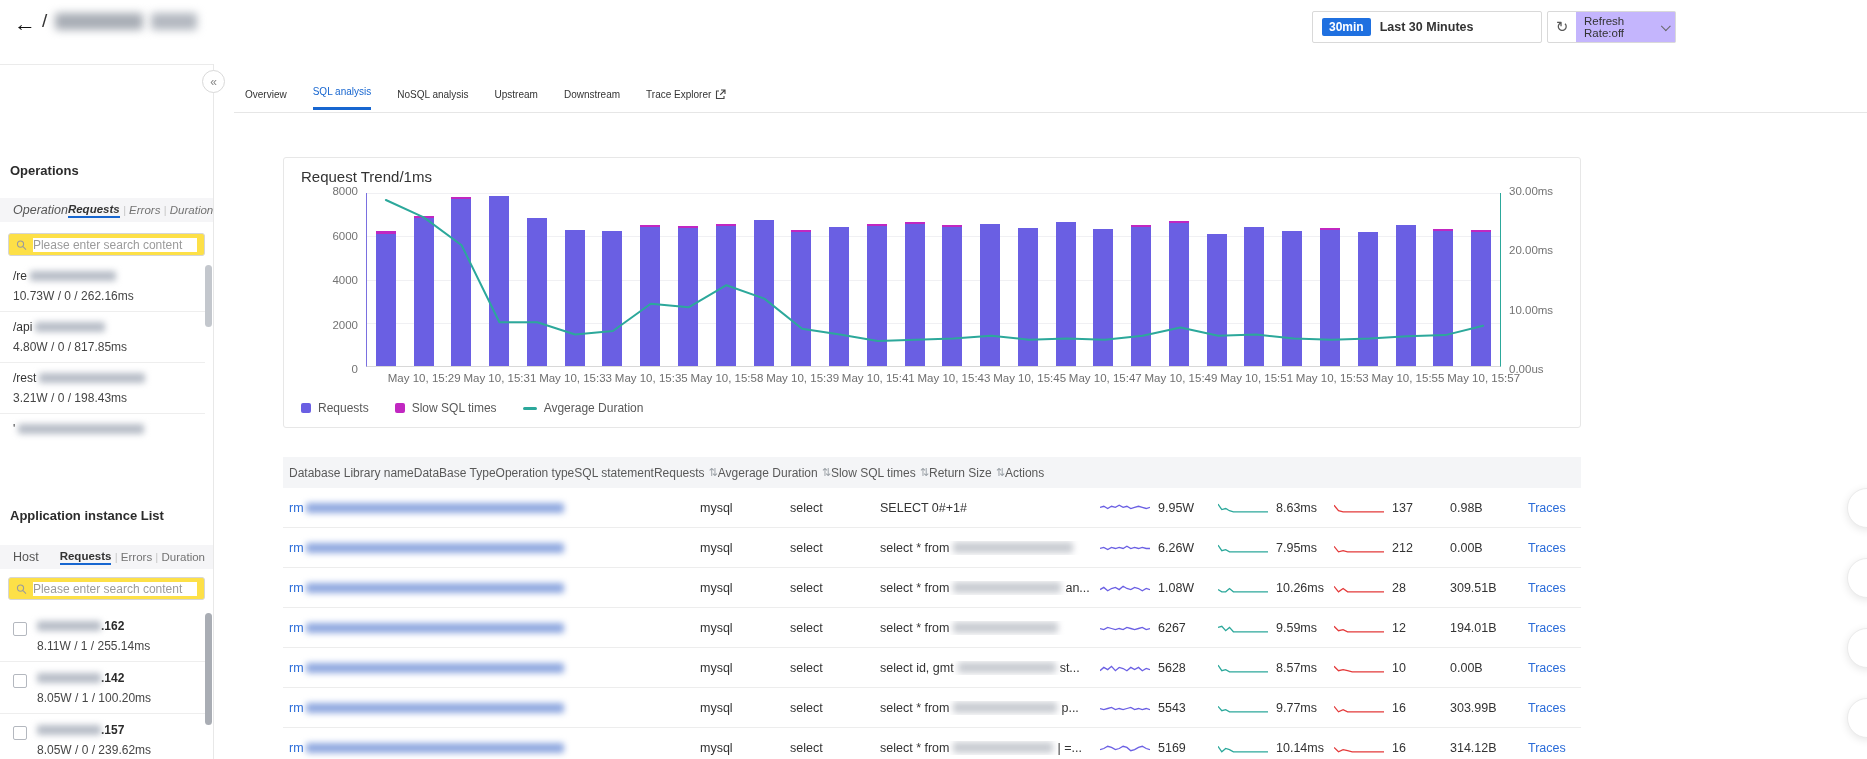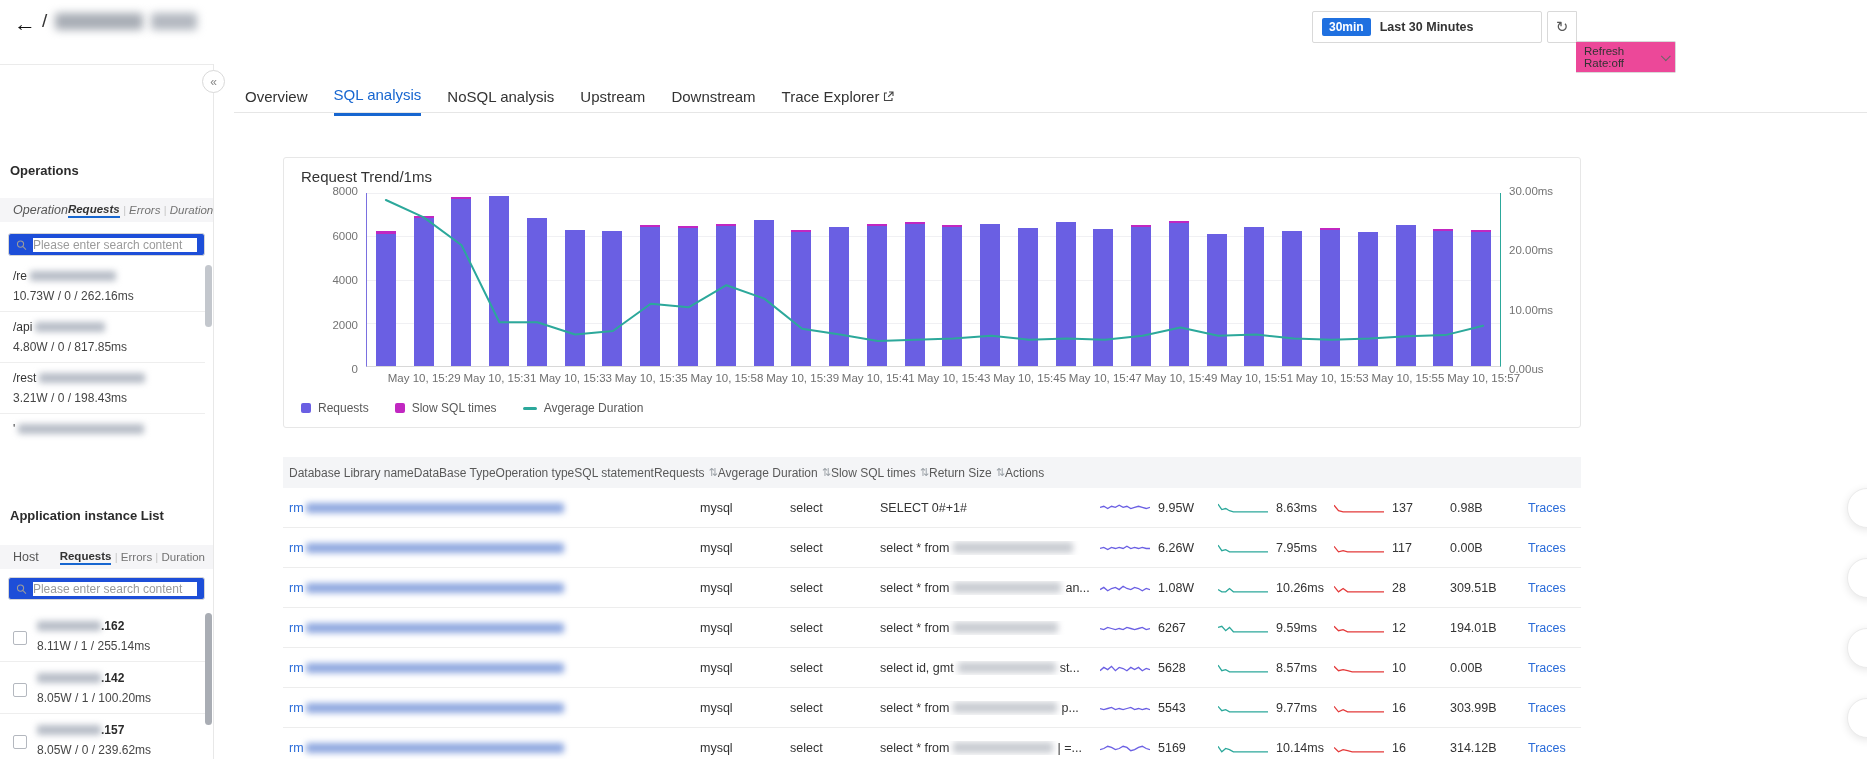--- a/index.html
+++ b/index.html
@@ -15,67 +15,67 @@
   .blurblock { display:inline-block; border-radius:3px; filter:blur(4px); }
   .title-b1 { width:88px; height:17px; background:#a8adb5; }
   .title-b2 { width:46px; height:17px; background:#b3b8c0; }
   .time-box { position:absolute; left:1312px; top:11px; width:230px; height:32px; border:1px solid #d9d9d9; border-radius:2px;
     display:flex; align-items:center; padding:0 9px; gap:9px; background:#fff; cursor:pointer; }
   .time-badge { color:#fff; font-size:12px; font-weight:700; padding:2px 7px; border-radius:2px; }
   .time-label { font-size:12.5px; font-weight:700; color:#333; }
   .refresh-btn { position:absolute; left:1547px; top:11px; width:30px; height:32px; border:1px solid #d9d9d9; border-radius:2px 0 0 2px;
     display:flex; align-items:center; justify-content:center; color:#595959; font-size:15px; background:#fff; cursor:pointer; }
   .rate-box { position:absolute; left:1576px; top:11px; width:100px; height:32px; border:1px solid #d9d9d9; border-left:none; border-radius:0 2px 2px 0;
-    display:flex; align-items:center; justify-content:space-between; padding:0 8px; background:#ec4899; cursor:pointer;margin-top:30px; }
+    display:flex; align-items:center; justify-content:space-between; padding:0 8px; background:#c4b5fd; cursor:pointer; }
   .rate-label { font-size:11.5px; color:#333; }
   .chev { width:7px; height:7px; border-right:1.5px solid #666; border-bottom:1.5px solid #666; transform:rotate(45deg) translateY(-2px); }
 
   
   .sidebar { position:absolute; left:0; top:64px; width:213px; height:695px; border-top:1px solid #ebebeb; }
   .v-divider { position:absolute; left:213px; top:64px; bottom:0; width:1px; background:#e8e8e8; }
   .collapse-btn { position:absolute; left:202px; top:70px; width:23px; height:23px; border-radius:50%; border:1px solid #d9d9d9;
     background:#fff; z-index:5; display:flex; align-items:center; justify-content:center; color:#888; font-size:12px; cursor:pointer; }
   .sec-title { position:absolute; left:10px; font-size:13px; font-weight:700; color:#2b2b2b; }
   .ops-title { top:98px; } .inst-title { top:443px; }
   .tabrow { position:absolute; left:0; width:213px; height:24px; background:#f5f5f7; display:flex; align-items:center;
     justify-content:space-between; padding:0 8px 0 13px; }
   .ops-tabrow { top:133px;font-style:italic; } .inst-tabrow { top:480px; }
   .metric-tab { color:#555; font-size:12.5px; cursor:pointer; }
   .sort-tabs { display:flex; align-items:center; font-size:11.5px; color:#737373; }
   .sort-tab { cursor:pointer; white-space:pre; }
   .sort-tab + .sort-tab::before { content:" | "; color:#c9c9c9; font-weight:400; }
   .sort-tab.active { color:#333; font-weight:700; border-bottom:2px solid #1766d0; padding-bottom:1px; }
-  .searchbox { position:absolute; left:8px; width:197px; height:23px; border:1px solid #d6d6d6; border-radius:3px; background:#1d4ed8;
+  .searchbox { position:absolute; left:8px; width:197px; height:23px; border:1px solid #d6d6d6; border-radius:3px; background:#fde047;
     display:flex; align-items:center; padding:0 7px; gap:6px; }
   .ops-search { top:168px; } .inst-search { top:512px; }
   .searchbox input { border:none; outline:none; width:100%; font-size:12px; color:#333; font-family:inherit; }
   .searchbox input::placeholder { color:#9b9b9b; }
   .op-list { position:absolute; left:0; top:196px; width:205px; }
   .op-item { padding:8px 8px 8px 13px; border-bottom:1px solid #eeeeee; cursor:pointer; }
   .op-item.selected { background:#eef0f3; }
   .op-item.partial { height:30px; overflow:hidden; border-bottom:none; }
   .op-name { display:flex; align-items:center; gap:3px; height:14px; }
   .op-prefix { font-size:12px; color:#333; }
   .nblur { height:10px; background:#b7bdc7; border-radius:2px; filter:blur(3px); display:inline-block; }
   .nblur.blue { background:#89a5e3; }
   .op-stats { font-size:12px; color:#454545; margin-top:6px; }
   .host-list { position:absolute; left:0; top:545px; width:205px; }
-  .host-item { display:flex; align-items:center; gap:10px; padding:8px 8px 8px 13px; border-bottom:1px solid #eeeeee; cursor:pointer; }
+  .host-item { display:flex; align-items:flex-start; gap:10px; padding:8px 8px 8px 13px; border-bottom:1px solid #eeeeee; cursor:pointer; }
   .checkbox { width:14px; height:14px; border:1px solid #b4b8bf; border-radius:2px; background:#fff; margin-top:4px; flex:none; cursor:pointer; }
   .host-name { display:flex; align-items:center; height:15px; }
   .host-suffix { font-size:12px; font-weight:700; color:#2b2b2b; }
   .host-stats { font-size:12px; color:#454545; margin-top:6px; }
   .scrollbar { position:absolute; width:7px; border-radius:4px; background:#c3c7cd; right:1px; }
   .ops-scroll { top:200px; height:62px; }
   .inst-scroll { top:548px; height:112px; background:#a9adb4; }
 
   
   .tabs-line { position:absolute; left:234px; right:0; top:112px; height:1px; background:#e6e6e6; }
   .tabs { position:absolute; left:245px; top:86px; display:flex; gap:26px; }
-  .tab { font-size:15px; color:#333; padding-bottom:10px; cursor:pointer; display:flex; align-items:center; gap:4px; }
+  .tab { font-size:10px; color:#333; padding-bottom:10px; cursor:pointer; display:flex; align-items:flex-end; gap:4px; }
   .tab.active { color:#1766d0; border-bottom:3px solid #1766d0; }
   .ext-icon { margin-top:1px; }
 
   
   .chart-card { position:absolute; left:283px; top:157px; width:1298px; height:271px; border:1px solid #e7e7e7; border-radius:3px; background:#fff; }
   .chart-title { position:absolute; left:17px; top:10px; font-size:15px; color:#333; }
   .plot { position:absolute; left:82px; top:35px; width:1135px; height:174px;
     border-left:1px solid #7a70e0; border-right:1px solid #2ca89b; border-bottom:1px solid #d8d8d8; }
   .grid { position:absolute; left:0; right:0; height:1px; background:#f0f0f3; }
   .bars { position:absolute; inset:0; display:flex; align-items:flex-end; }
@@ -643,21 +643,21 @@
             </svg>
           </span>
           <span class="cell-text">7.95ms</span>
         </div>
         <div class="c7 metric-cell">
           <span class="spark">
             <svg width="50" height="14" viewBox="0 0 50 14">
               <polyline points="0.0,5.3 4.5,10.8 9.1,9.7 13.6,10.8 18.2,10.8 22.7,10.8 27.3,10.8 31.8,10.8 36.4,10.8 40.9,10.8 45.5,10.8 50.0,10.8" fill="none" stroke="#e43a3a" stroke-width="1.3"></polyline>
             </svg>
           </span>
-          <span class="cell-text">117</span>
+          <span class="cell-text">212</span>
         </div>
         <div class="c8 cell-text">0.00B</div>
         <div class="c9"><span class="traces-link">Traces</span></div>
       </div>
 
       <div class="trow">
         <div class="c1">
           <span class="db-link">
             <span>rm</span>
             <span class="nblur"></span>

